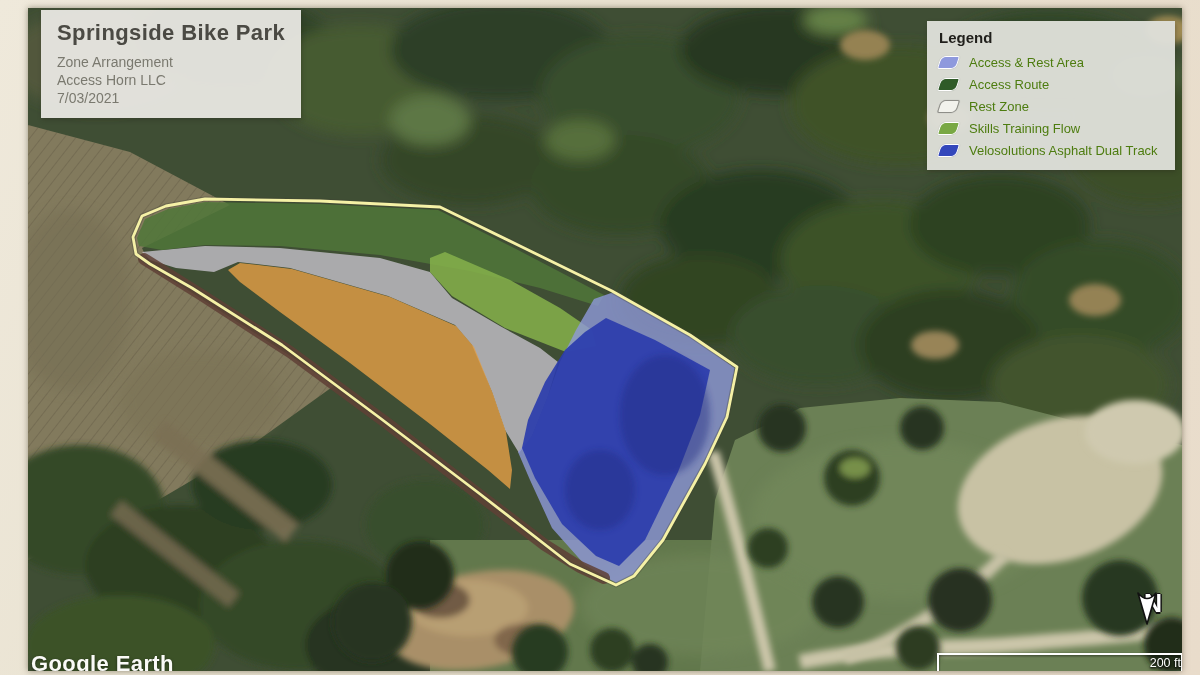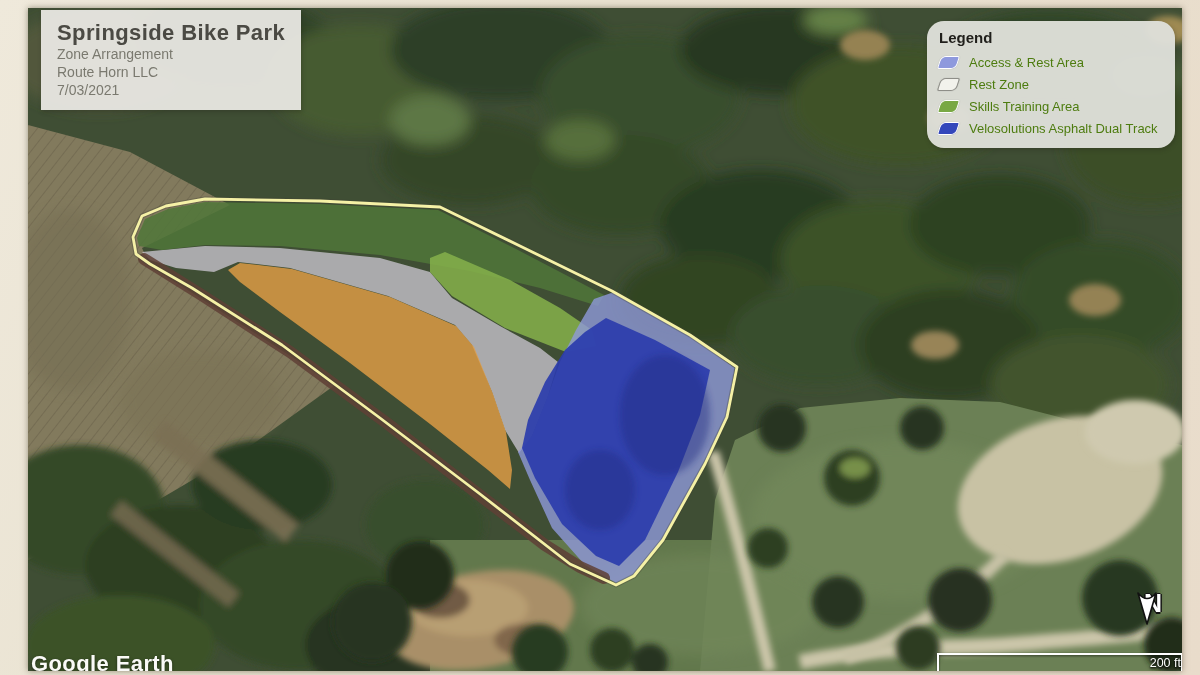--- a/index.html
+++ b/index.html
@@ -13,27 +13,26 @@
     background:#3c4c2c;overflow:hidden;box-shadow:0 0 6px rgba(60,50,30,.5);
   }
   .photo svg{position:absolute;left:0;top:0;}
   
   .title-box{
     position:absolute;left:13px;top:2px;width:232px;
     background:rgba(233,232,227,.95);padding:10px 12px 10px 16px;
     box-shadow:1px 2px 4px rgba(40,40,30,.35);
   }
   .title-box h1{margin:0;font-size:22px;font-weight:bold;color:#4b4a44;letter-spacing:.4px;}
-  .title-box .sub{font-size:14px;line-height:1.28;color:#7a796f;}
+  .title-box .sub{margin-top:8px;font-size:14px;line-height:1.28;color:#7a796f;}
   
   .legend-box{
     position:absolute;left:899px;top:13px;width:230px;
     background:rgba(223,224,218,.96);padding:8px 6px 9px 12px;
     box-shadow:1px 2px 4px rgba(40,40,30,.35);
-    border-radius:17px;
   }
   .legend-title{font-size:15px;font-weight:bold;color:#201f1b;margin:0 0 5px 0;}
   .legend-row{display:flex;align-items:center;gap:11px;height:22px;}
   .swatch{
     width:17px;height:11px;flex:0 0 17px;transform:skewX(-18deg);
     border-radius:5px 2px 5px 2px;border:1px solid #fff;
     box-shadow:0 0 1px rgba(0,0,0,.25);
   }
   .legend-row span{font-size:13px;color:#4d7c0f;white-space:nowrap;}
   
@@ -185,43 +184,47 @@
     <polygon points="136,254 133,237 142,216 166,206 205,199 320,201 440,207 520,246 612,291 690,335 737,367 727,417 705,464 663,540 634,576 616,585 570,564 480,494 380,418 282,345 192,288 150,264" fill="none" stroke="#3a3a2a" stroke-width="5" opacity=".35"></polygon>
     <polygon points="136,254 133,237 142,216 166,206 205,199 320,201 440,207 520,246 612,291 690,335 737,367 727,417 705,464 663,540 634,576 616,585 570,564 480,494 380,418 282,345 192,288 150,264" fill="none" stroke-width="2.8" stroke-linejoin="round" stroke="#f5f1a2"></polygon>
 
     <rect x="28" y="8" width="1154" height="663" fill="#fff" opacity=".05"></rect>
   </svg>
 
   <div class="title-box">
     <h1>Springside Bike Park</h1>
     <div class="sub">
       <div>Zone Arrangement</div>
-      <div>Route Horn LLC</div>
+      <div>Access Horn LLC</div>
       <div>7/03/2021</div>
     </div>
   </div>
 
   <div class="legend-box">
     <div class="legend-title">Legend</div>
     <div id="legend-rows">
   <div class="legend-row">
     <i class="swatch" style="background: rgb(142, 153, 221); border-color: rgb(255, 255, 255);"></i>
     <span>Access &amp; Rest Area</span>
   </div>
 
+  <div class="legend-row">
+    <i class="swatch" style="background: rgb(47, 91, 40); border-color: rgb(255, 255, 255);"></i>
+    <span>Access Route</span>
+  </div>
 
 
   <div class="legend-row">
     <i class="swatch" style="background: rgb(242, 242, 236); border-color: rgb(142, 142, 136);"></i>
     <span>Rest Zone</span>
   </div>
 
   <div class="legend-row">
     <i class="swatch" style="background: rgb(121, 168, 68); border-color: rgb(255, 255, 255);"></i>
-    <span>Skills Training Area</span>
+    <span>Skills Training Flow</span>
   </div>
 
   <div class="legend-row">
     <i class="swatch" style="background: rgb(51, 71, 187); border-color: rgb(255, 255, 255);"></i>
     <span>Velosolutions Asphalt Dual Track</span>
   </div>
 </div>
   </div>
 
   <div class="ge">Google Earth</div>

